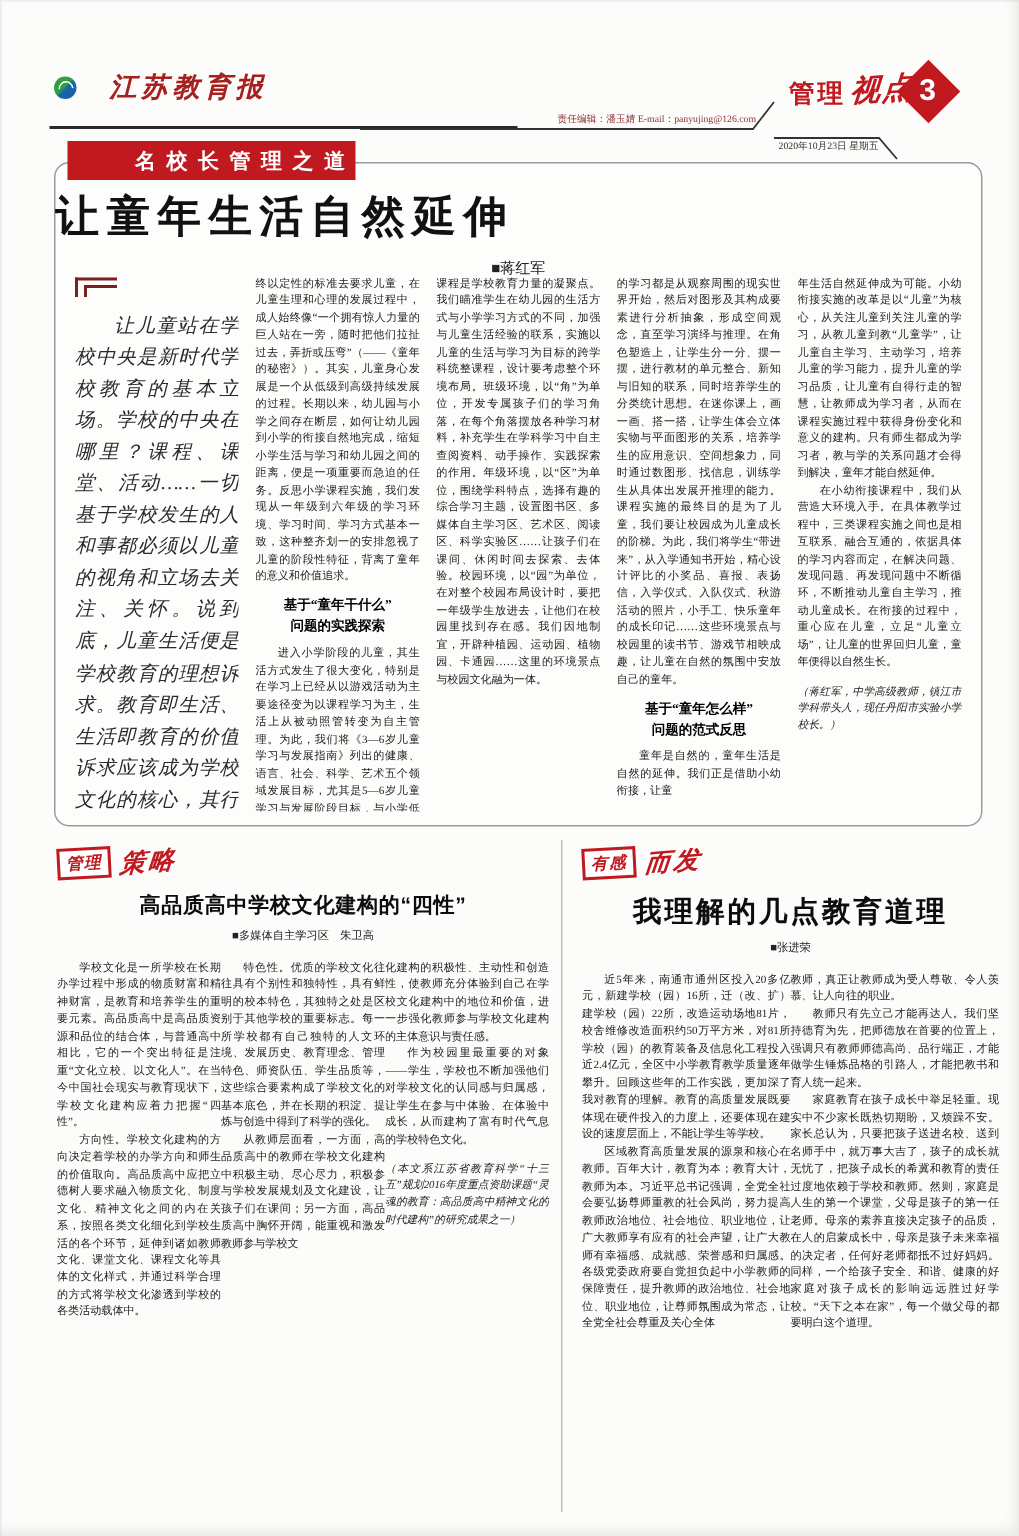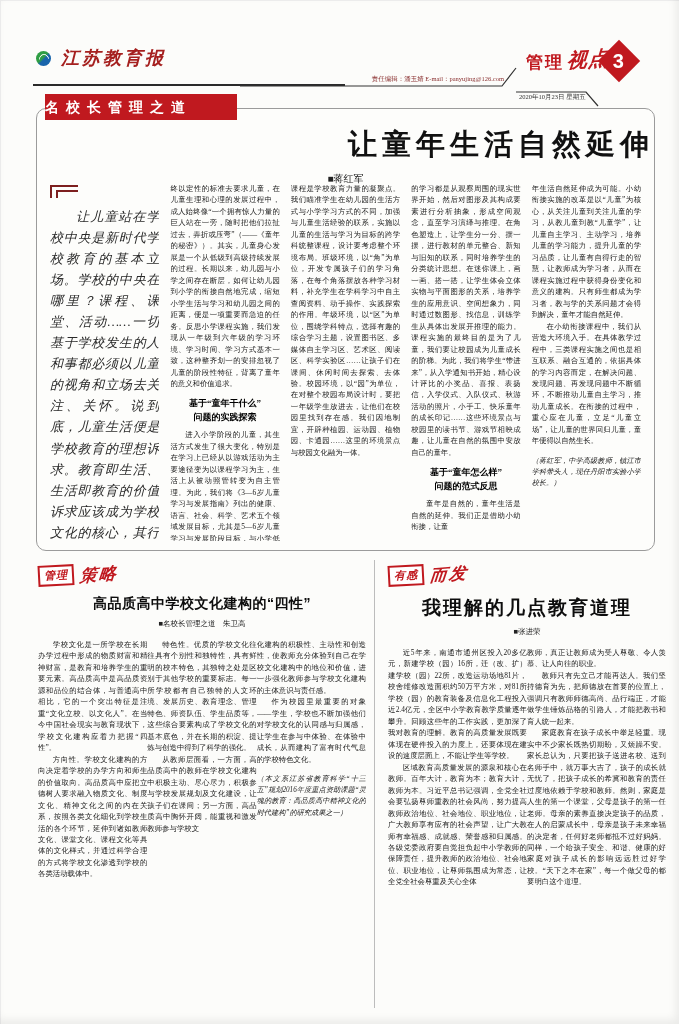--- a/index.html
+++ b/index.html
@@ -1,21 +1,21 @@
 <!DOCTYPE html>
 <html><head>
 <meta charset="utf-8">
 <style>
   html,body{margin:0;padding:0;background:#e9e7e2;}
   .page{position:relative;width:679px;height:1024px;margin:0 auto;background:#fcfcfa;
         overflow:hidden;font-family:"Liberation Serif","DejaVu Serif",serif;color:#1c1c1c;
         box-shadow:inset -3px -4px 8px rgba(0,0,0,0.07), inset 1px 1px 0 #eee;}
 
   
-  .masthead{position:absolute;left:36px;top:46px;display:flex;align-items:center;gap:10px;}
+  .masthead{position:absolute;left:36px;top:46px;display:flex;align-items:center;gap:22px;}
   .m-icon{width:15px;height:15px;border-radius:50%;
           background:linear-gradient(135deg,#2f9e44 0%,#2f9e44 45%,#1864ab 55%,#1864ab 100%);
           position:relative;flex:0 0 auto;}
   .m-icon::after{content:"";position:absolute;left:3px;top:3px;width:8px;height:8px;border-radius:50%;
           border:1.5px solid #fff;border-bottom-color:transparent;border-right-color:transparent;
           transform:rotate(40deg);}
   .m-name{font-size:18px;font-weight:bold;font-style:italic;color:#a5201f;letter-spacing:3px;}
   .rule-left{position:absolute;left:33px;top:84px;width:312px;height:2px;background:#2a2a2a;}
   .editor-line{position:absolute;left:288px;top:75px;width:216px;font-size:6.5px;color:#8a3030;
           text-align:right;white-space:nowrap;}
@@ -27,24 +27,24 @@
           transform:skew(-8deg) rotate(-4deg);margin-left:3px;position:relative;top:-2px;letter-spacing:1px;}
   .diamond{position:absolute;left:604px;top:46px;width:30px;height:30px;background:#c0191f;
           transform:rotate(45deg);display:flex;align-items:center;justify-content:center;}
   .diamond span{transform:rotate(-45deg);color:#fff;font-weight:bold;font-size:20px;
           font-family:"Liberation Sans",sans-serif;}
   .date-line{position:absolute;left:519px;top:93px;font-size:6.5px;color:#333;white-space:nowrap;}
 
   
   .banner{position:absolute;left:45px;top:94px;width:192px;height:26px;background:#c0191f;color:#fff;
           font-family:"Liberation Sans",sans-serif;font-weight:bold;font-size:14px;letter-spacing:7px;
-          text-align:left;line-height:26px;z-index:2;}
+          text-align:right;line-height:26px;z-index:2;}
   .main-box{position:absolute;left:36px;top:108px;width:617px;height:441px;border:1px solid #9b9b9b;
           border-radius:10px;background:#fdfdfb;}
-  .m-title{margin:16px 0 0;text-align:right;font-size:29px;font-weight:bold;letter-spacing:5px;color:#111;}
+  .m-title{margin:16px 0 0;text-align:left;font-size:29px;font-weight:bold;letter-spacing:5px;color:#111;}
   .m-byline{text-align:center;font-size:10px;margin-top:7px;color:#222;}
   .main-cols{position:absolute;left:13px;right:13px;top:74px;height:358px;display:flex;gap:11px;}
   .col{flex:1 1 0;overflow:hidden;min-width:0;}
 
   p.body{font-size:7.4px;line-height:1.55;margin:0;text-align:justify;text-indent:2em;color:#1a1a1a;}
   p.cont{text-indent:0;}
   .quote{font-style:italic;font-size:13px;line-height:1.62;text-align:justify;text-indent:2em;
          color:#2a2a2a;margin:4px 0 0;}
   .subhead{font-weight:bold;font-size:9px;text-align:center;line-height:1.5;margin:8px 0 5px;color:#000;}
   .endnote{font-size:7.2px;font-style:italic;line-height:1.55;margin-top:9px;text-align:justify;color:#222;}
@@ -150,21 +150,21 @@
   </div>
 
   <div class="vdivider"></div>
 
   <div class="b-article b-left">
     <div class="badge">
       <span class="badge-box">管理</span>
       <span class="badge-script">策略</span>
     </div>
     <div class="b-title">高品质高中学校文化建构的“四性”</div>
-    <div class="b-byline">■名校长管理之道　朱卫高</div>
+    <div class="b-byline">■多媒体自主学习区　朱卫高</div>
     <div class="b-cols">
       <div class="col">
         <p class="body">学校文化是一所学校在长期办学过程中形成的物质财富和精神财富，是教育和培养学生的重要元素。高品质高中是高品质资源和品位的结合体，与普通高中相比，它的一个突出特征是注重“文化立校、以文化人”。在当今中国社会现实与教育现状下，学校文化建构应着力把握“四性”。</p>
         <p class="body">方向性。学校文化建构的方向决定着学校的办学方向和师生的价值取向。高品质高中应把立德树人要求融入物质文化、制度文化、精神文化之间的内在关系，按照各类文化细化到学校生活的各个环节，延伸到诸如教师文化、课堂文化、课程文化等具体的文化样式，并通过科学合理的方式将学校文化渗透到学校的各类活动载体中。</p>
       </div>
       <div class="col">
         <p class="body">特色性。优质的学校文化往往具有个别性和独特性，具有鲜明的校本特色，其独特之处是区别于其他学校的重要标志。每一所学校都有自己独特的人文环境、发展历史、教育理念、管理特色、师资队伍、学生品质等，这些综合要素构成了学校文化的基本底色，并在长期的积淀、提炼与创造中得到了科学的强化。</p>
         <p class="body">从教师层面看，一方面，高品质高中的教师在学校文化建构中积极主动、尽心尽力，积极参与学校发展规划及文化建设，让孩子们在课间；另一方面，高品质高中胸怀开阔，能重视和激发教师参与学校文</p>
       </div>
       <div class="col">

